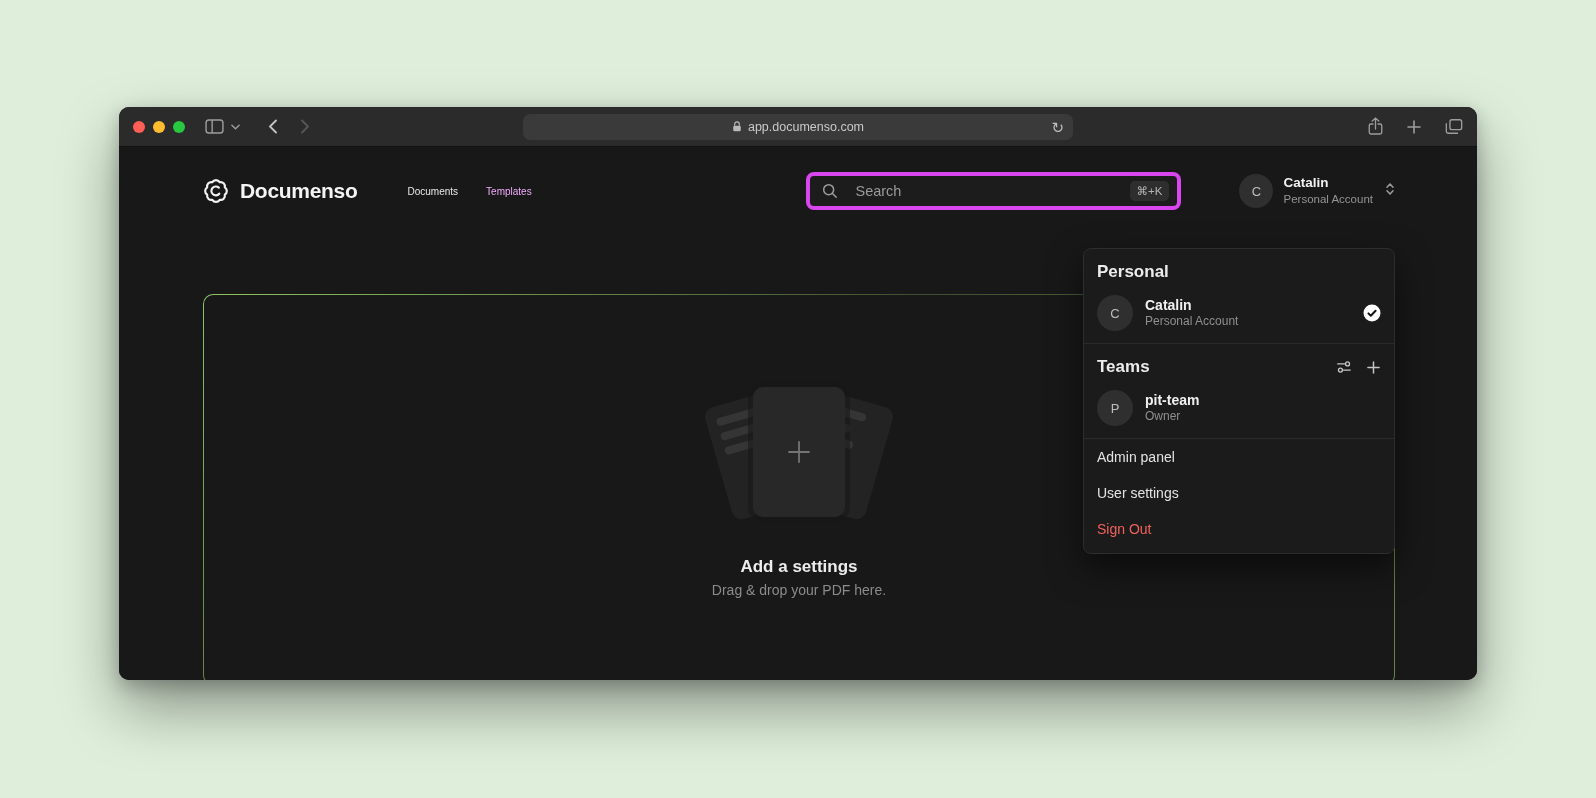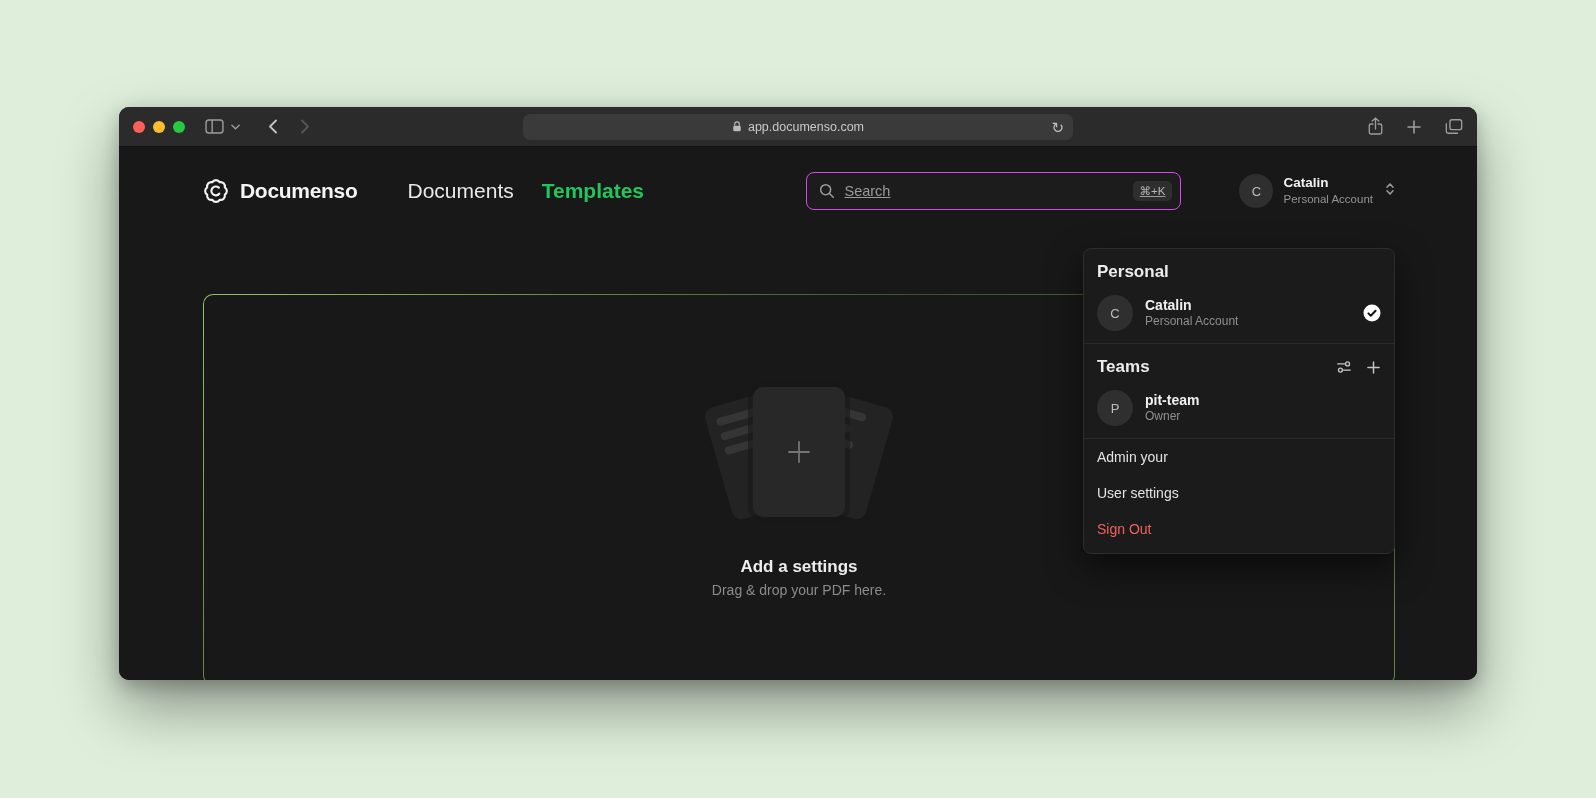--- a/index.html
+++ b/index.html
@@ -53,33 +53,32 @@
   .chrome-right { margin-left:auto; display:flex; align-items:center; gap:24px; color:#a2a2a2; }
   
   .page { position:relative; height:532px; background:#181818; }
   .app-header {
     display:flex; align-items:center;
     margin:24px 82px 0 84px; height:40px;
   }
   .brand { display:flex; align-items:center; gap:11px; cursor:pointer; }
   .brand svg { color:#f2f2f2; }
   .brand-name { color:#f4f4f4; font-size:21px; font-weight:700; letter-spacing:-0.3px; }
-  .main-nav { display:flex; align-items:center; gap:28px; margin-left:50px; font-size:21px; font-weight:500; }
+  .main-nav { display:flex; align-items:center; gap:28px; margin-left:50px; font-size:10px; font-weight:500; }
   .nav-link { cursor:pointer; }
   .nav-link.active { color:#e8e8e8; }
-  .nav-link.inactive { color:#22c55e;font-weight:bold; }
+  .nav-link.inactive { color:#f0abfc; }
   .searchbar {
     margin-left:auto;
     width:375px; height:38px;
-    border:1px solid #d946ef; background:#1c1c1c;
+    border:4px solid #d946ef; background:#1c1c1c;
     border-radius:8px;
     display:flex; align-items:center;
-    padding:0 8px 0 12px; gap:9px;
+    padding:0 8px 0 12px; gap:17px;
     color:#9a9a9a;
-    text-decoration:underline;
   }
   .searchbar input {
     flex:1; background:transparent; border:0; outline:none;
     color:#e4e4e4; font-size:14.5px; font-family:"Liberation Sans", sans-serif;
   }
   .searchbar input::placeholder { color:#9a9a9a; }
   .kbd {
     background:#2e2e2e; color:#b5b5b5;
     font-size:11.5px; padding:3px 7px; border-radius:5px; white-space:nowrap;
   }
@@ -324,19 +323,19 @@
       <div class="menu-item-row">
         <span class="avatar">P</span>
         <span class="mi-text">
           <div class="mi-name">pit-team</div>
           <div class="mi-sub">Owner</div>
         </span>
       </div>
 
       <div class="menu-divider"></div>
 
-      <div class="menu-link">Admin your</div>
+      <div class="menu-link">Admin panel</div>
       <div class="menu-link">User settings</div>
       <div class="menu-link danger">Sign Out</div>
     </div>
 
   </div>
 </div>
 
 </body></html>

